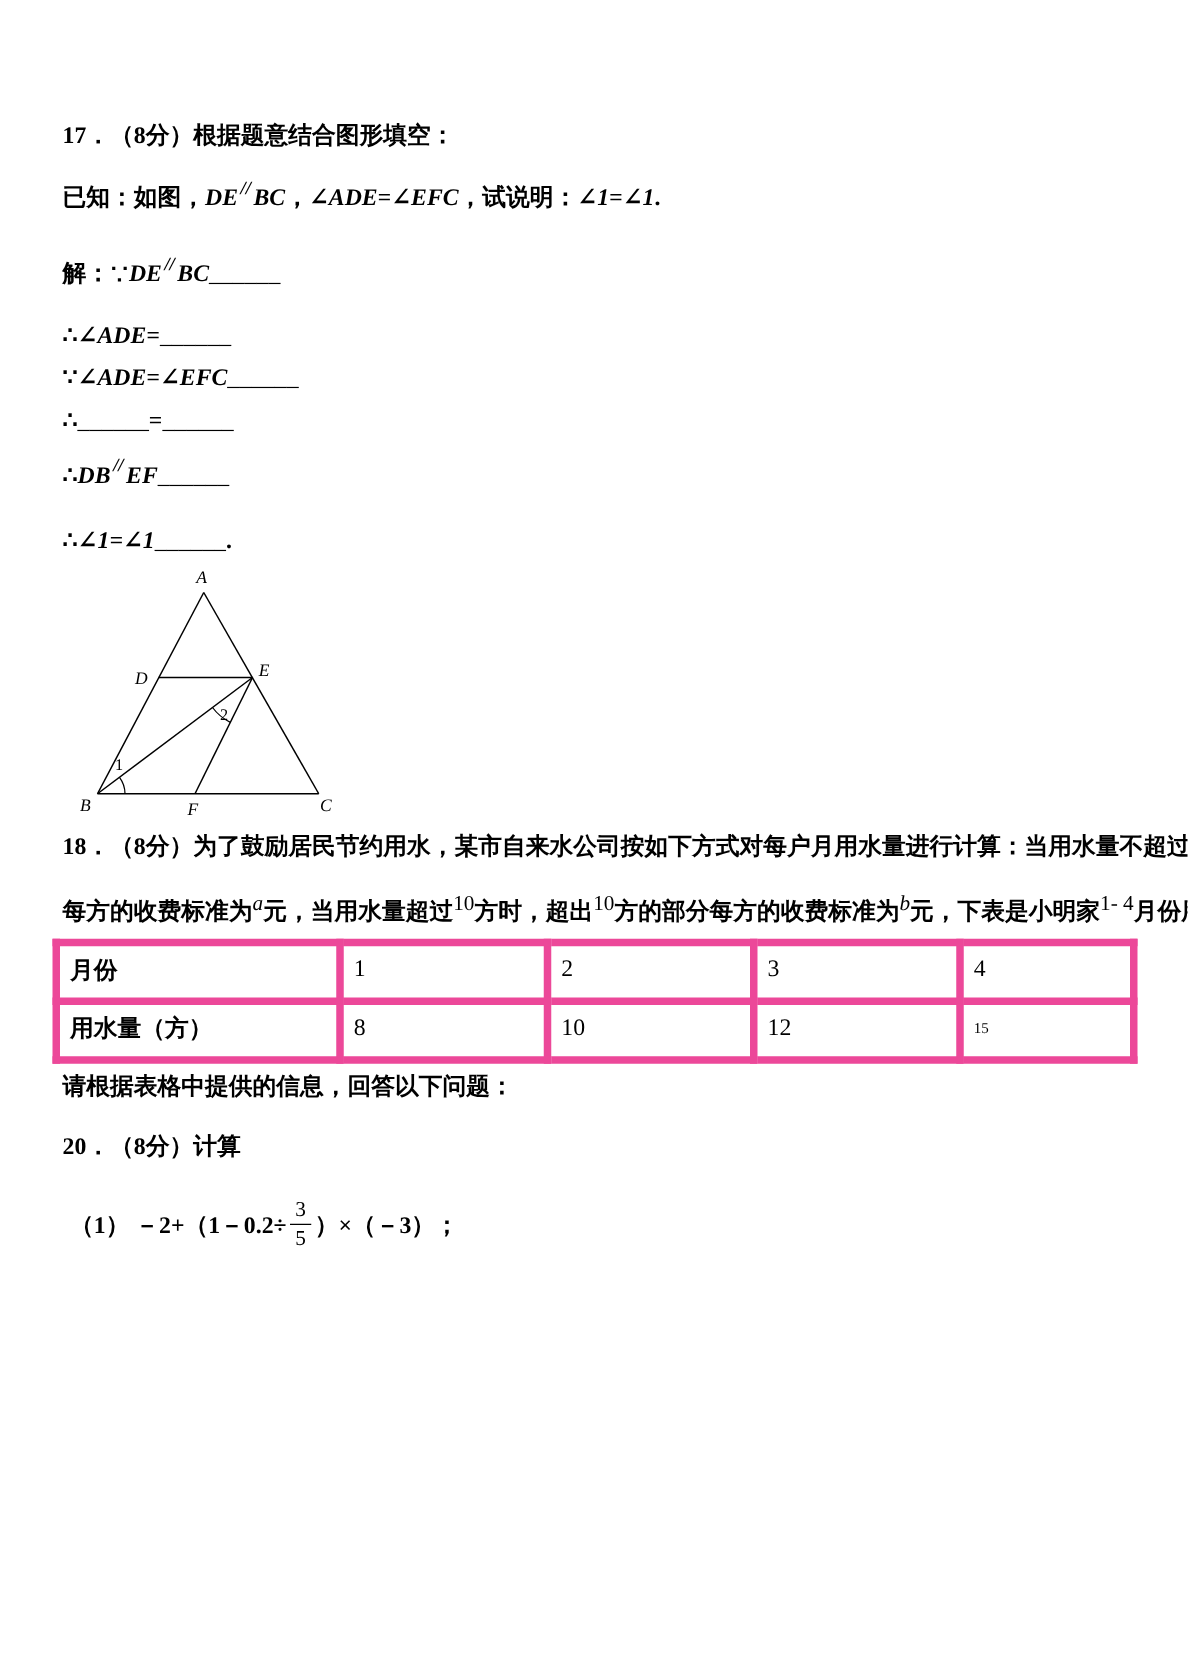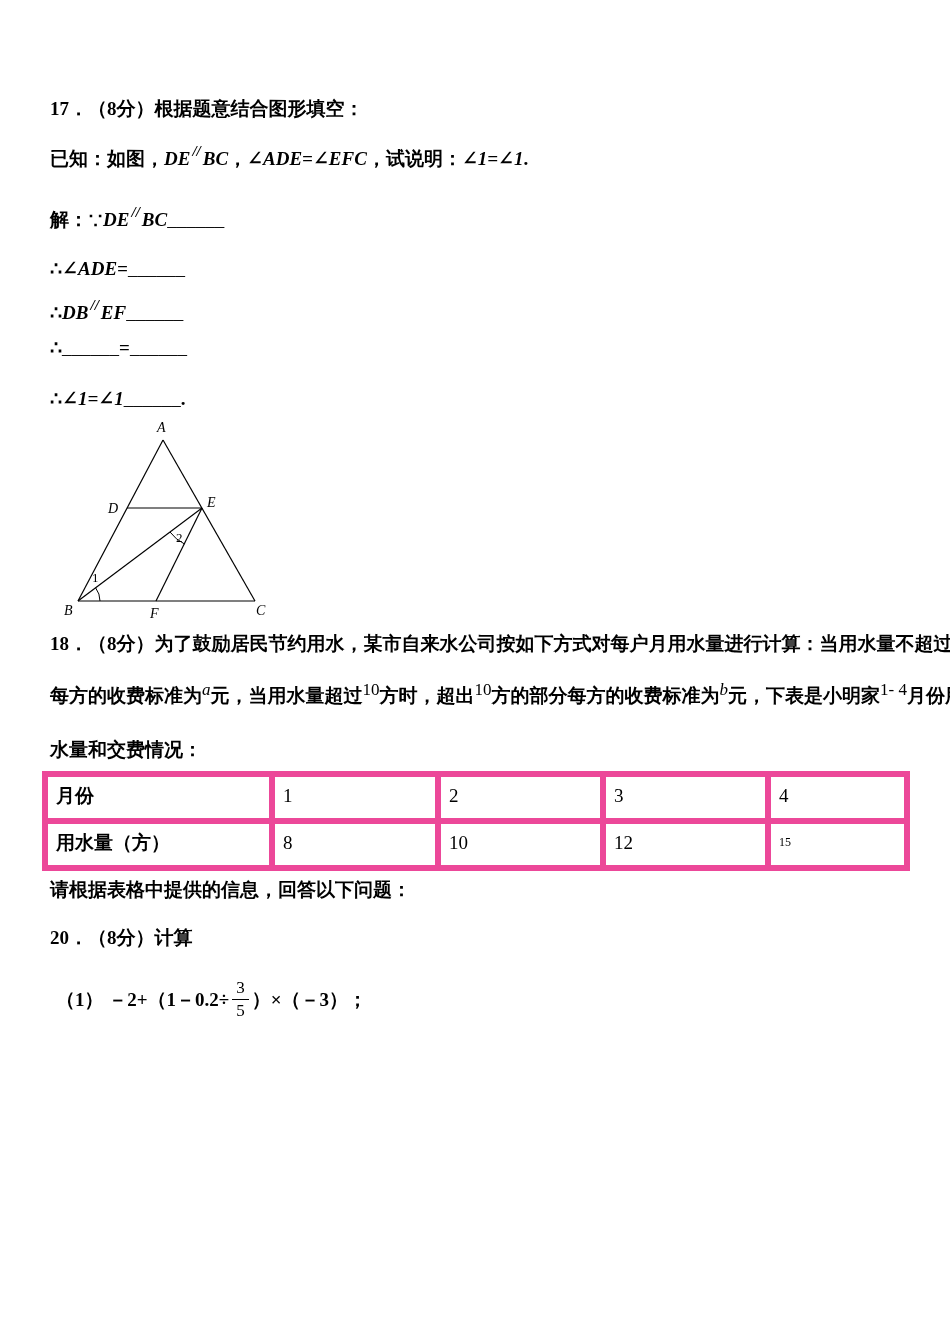--- a/index.html
+++ b/index.html
@@ -52,27 +52,30 @@
   </div>
 
   <div class="bline mt34">
     <span>解：∵</span><span class="math">DE</span><span class="par">//</span><span class="math">BC</span><span class="blank">______</span>
   </div>
 
   <div class="bline mt22">
     <span>∴</span><span class="math">∠ADE=</span><span class="blank">______</span>
   </div>
 
-
-  <div class="bline mt18">
-    <span>∴</span><span class="math">DB</span><span class="par">//</span><span class="math">EF</span><span class="blank">______</span>
+  <div class="bline mt8">
+    <span>∵</span><span class="math">∠ADE=∠EFC</span><span class="blank">______</span>
   </div>
 
   <div class="bline mt8">
     <span>∴</span><span class="blank">______</span><span>=</span><span class="blank">______</span>
+  </div>
+
+  <div class="bline mt18">
+    <span>∴</span><span class="math">DB</span><span class="par">//</span><span class="math">EF</span><span class="blank">______</span>
   </div>
 
   <div class="bline mt25">
     <span>∴</span><span class="math">∠1=∠1</span><span class="blank">______</span><span>.</span>
   </div>
 
   <svg class="fig" width="240" height="205" viewBox="0 0 240 205">
     <g stroke="#000" stroke-width="1.2" fill="none">
       <line x1="113" y1="22" x2="28" y2="183"></line>
       <line x1="113" y1="22" x2="205" y2="183"></line>
@@ -91,23 +94,20 @@
     <text x="100" y="200">F</text>
     <text class="ang" x="42" y="164">1</text>
     <text class="ang" x="126" y="124">2</text>
   </svg>
 
   <div class="bline mt8">
     <span>18．（8分）为了鼓励居民节约用水，某市自来水公司按如下方式对每户月用水量进行计算：当用水量不超过</span><span class="num-inline">10</span>
   </div>
   <div class="bline mt26">
     <span>每方的收费标准为</span><span class="sup it">a</span><span>元，当用水量超过</span><span class="sup">10</span><span>方时，超出</span><span class="sup">10</span><span>方的部分每方的收费标准为</span><span class="sup it">b</span><span>元，下表是小明家</span><span class="sup">1- 4</span><span>月份用</span>
-  </div>
-  <div class="bline mt27">
-    <span>水量和交费情况：</span>
   </div>
 
   <table class="data">
     <colgroup>
       <col style="width:227px">
         <col style="width:166px">
         <col style="width:165px">
         <col style="width:165px">
         <col style="width:139px">
     </colgroup>

